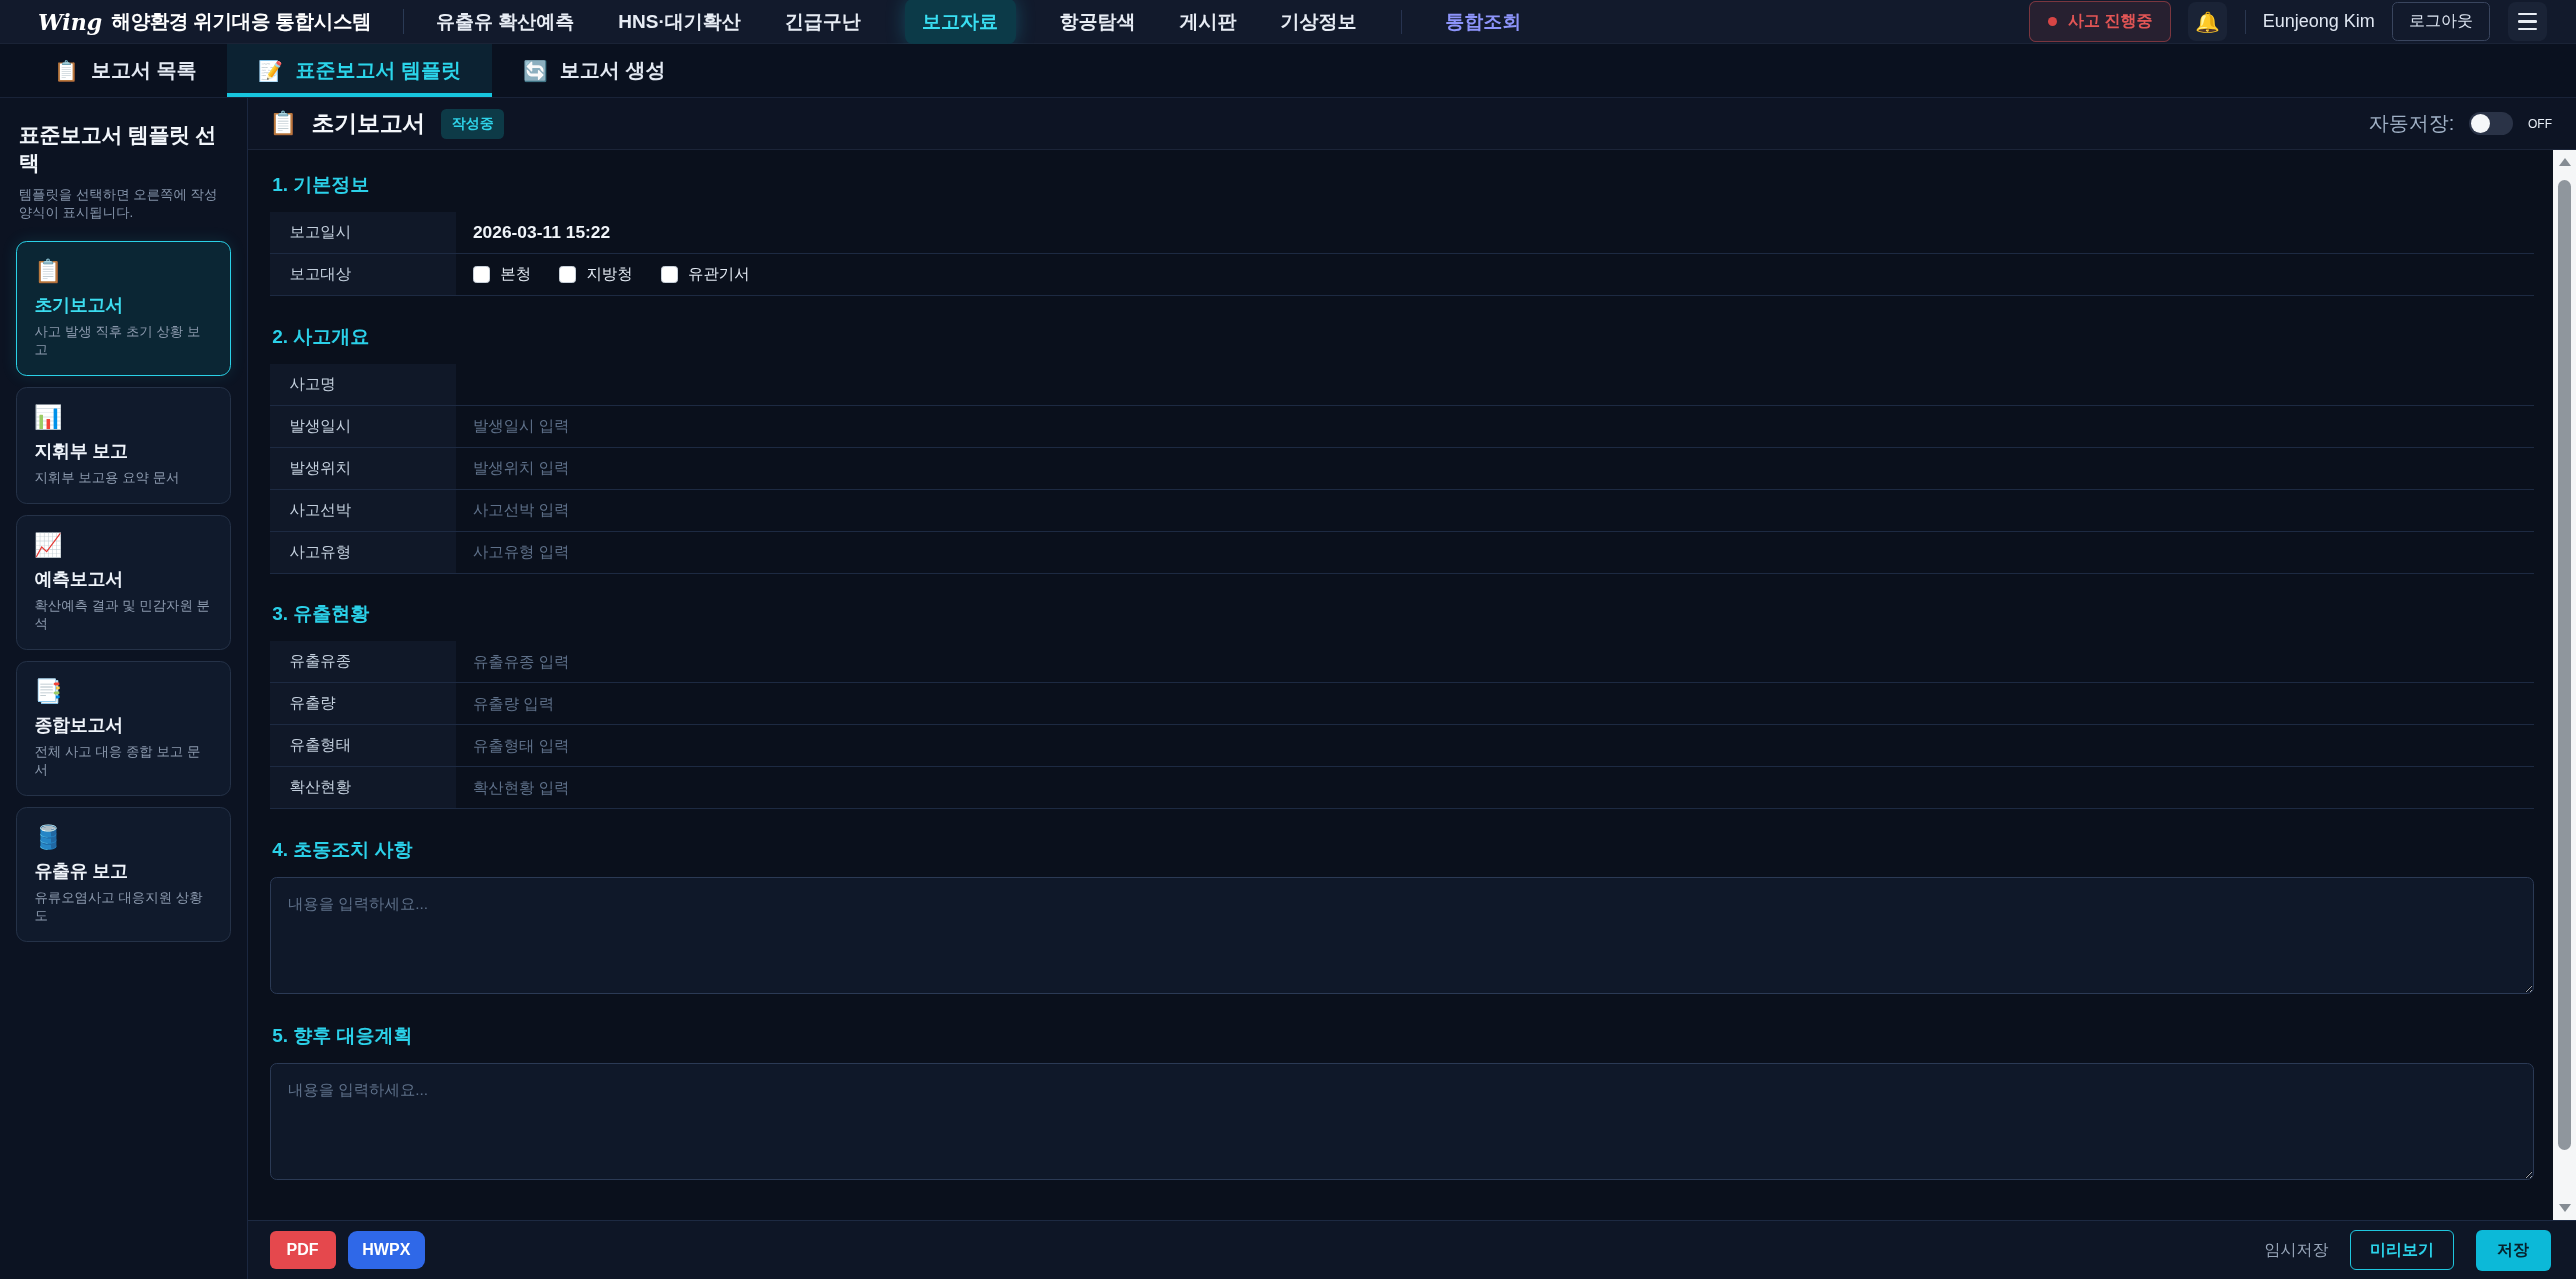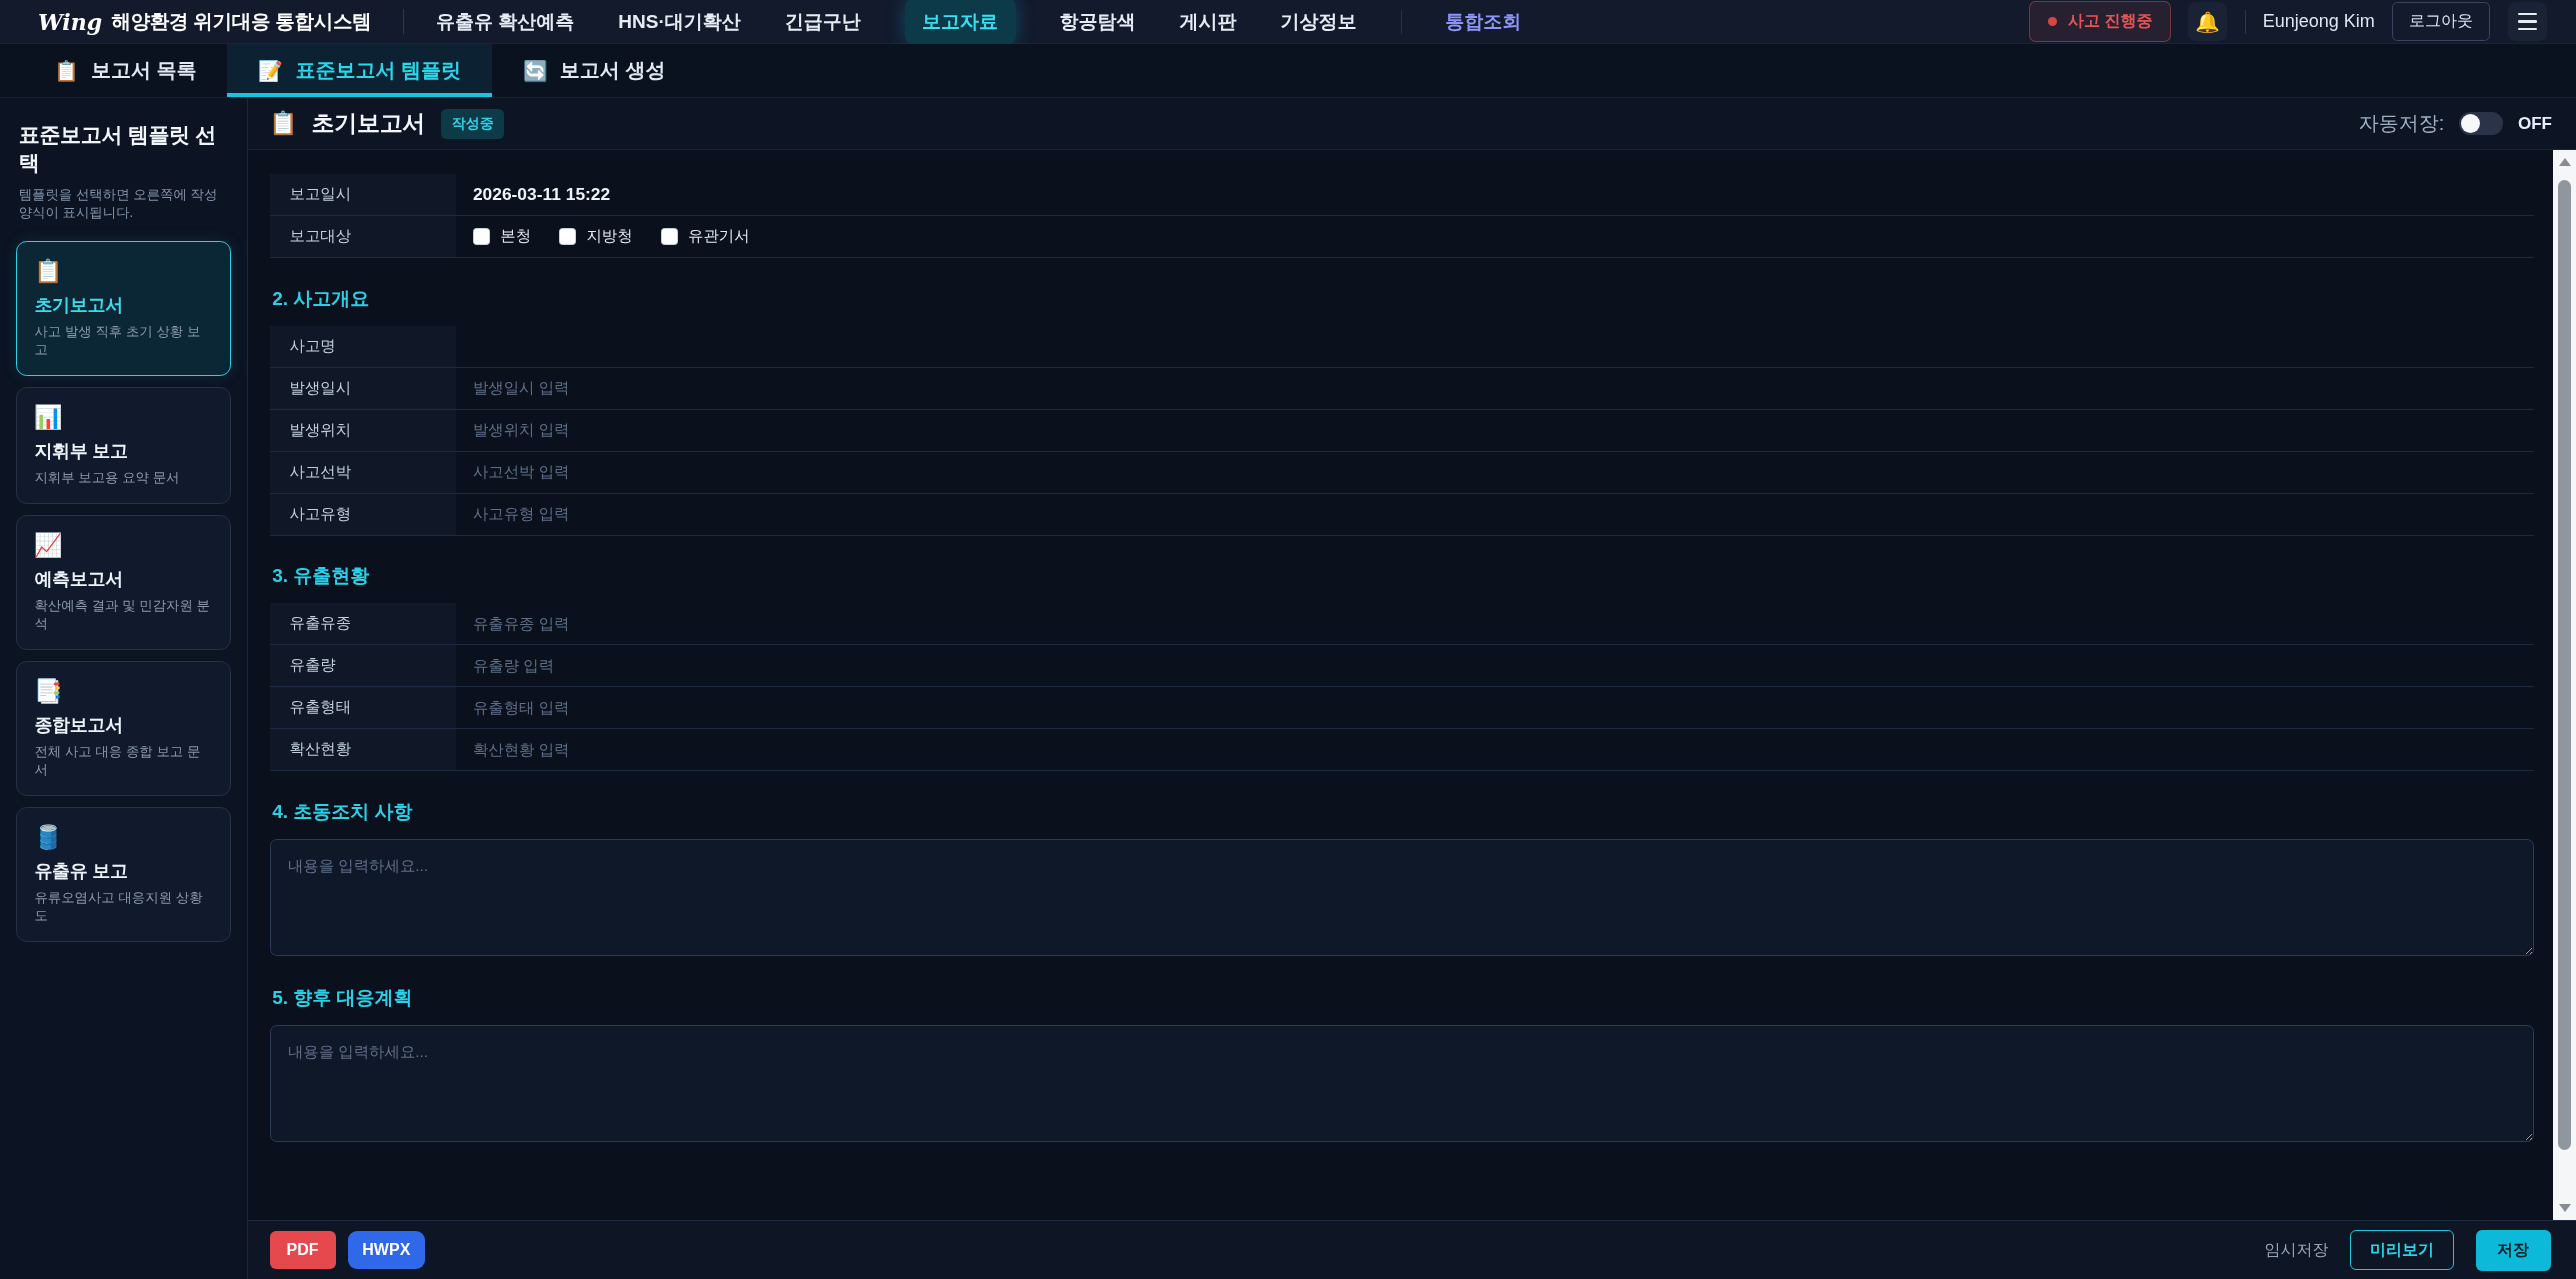--- a/index.html
+++ b/index.html
@@ -65,21 +65,21 @@
   .main-header { height:52px; min-height:52px; background:#0d1424; border-bottom:0.7px solid #1b2438;
                  display:flex; align-items:center; padding:0 24px 0 21.5px; }
   .form-title-icon { font-size:23px; }
   .form-title { font-size:23px; font-weight:700; color:#f4f7fb; margin-left:13.4px; letter-spacing:-0.3px; }
   .status-badge { margin-left:16px; font-size:14px; font-weight:700; color:#2ed3e9; background:#0d3a47;
                   padding:6px 10.7px; border-radius:5.4px; }
   .autosave { margin-left:auto; display:flex; align-items:center; gap:14.8px; }
   .autosave-label { color:#9fb0c5; font-size:20px; }
   .toggle { width:44px; height:23px; background:#2a3347; border-radius:11.4px; position:relative; cursor:pointer; }
   .toggle-knob { position:absolute; left:2px; top:2px; width:19px; height:19px; background:#f5f7f9; border-radius:50%; }
-  .autosave-state { color:#e8eef6; font-size:17px; font-weight:700; }
+  .autosave-state { color:#e8eef6; font-size:12px; font-weight:400; }
 
   .body-row { flex:1; display:flex; min-height:0; }
   .form-scroll { flex:1; padding:24px 19px 0 21.5px; overflow:hidden; }
   .section { margin-bottom:29.5px; }
   .section-heading { color:#2bd0e8; font-size:19px; font-weight:700; line-height:22px; margin:0 0 16px 2.7px; }
   .form-row { display:flex; align-items:stretch; min-height:42px; border-bottom:0.7px solid #1d2a42; }
   .row-label { width:186px; min-width:186px; background:#101828; color:#c3cfdd; font-size:15.4px;
                display:flex; align-items:center; padding-left:20px; }
   .row-value { flex:1; display:flex; align-items:center; padding-left:17.4px; }
   .value-text { color:#f0f4f9; font-size:17.4px; font-weight:700; }
@@ -219,20 +219,21 @@
           </div>
           <span class="autosave-state">OFF</span>
         </div>
       </div>
 
       <div class="body-row">
 
         <div class="form-scroll">
 
           <div class="section">
+            <h3 class="section-heading">1. 기본정보</h3>
             <div class="form-table">
               <div class="form-row">
                 <div class="row-label">보고일시</div>
                 <div class="row-value">
                   <span class="value-text">2026-03-11 15:22</span>
                 </div>
               </div>
               <div class="form-row">
                 <div class="row-label">보고대상</div>
                 <div class="row-value">

